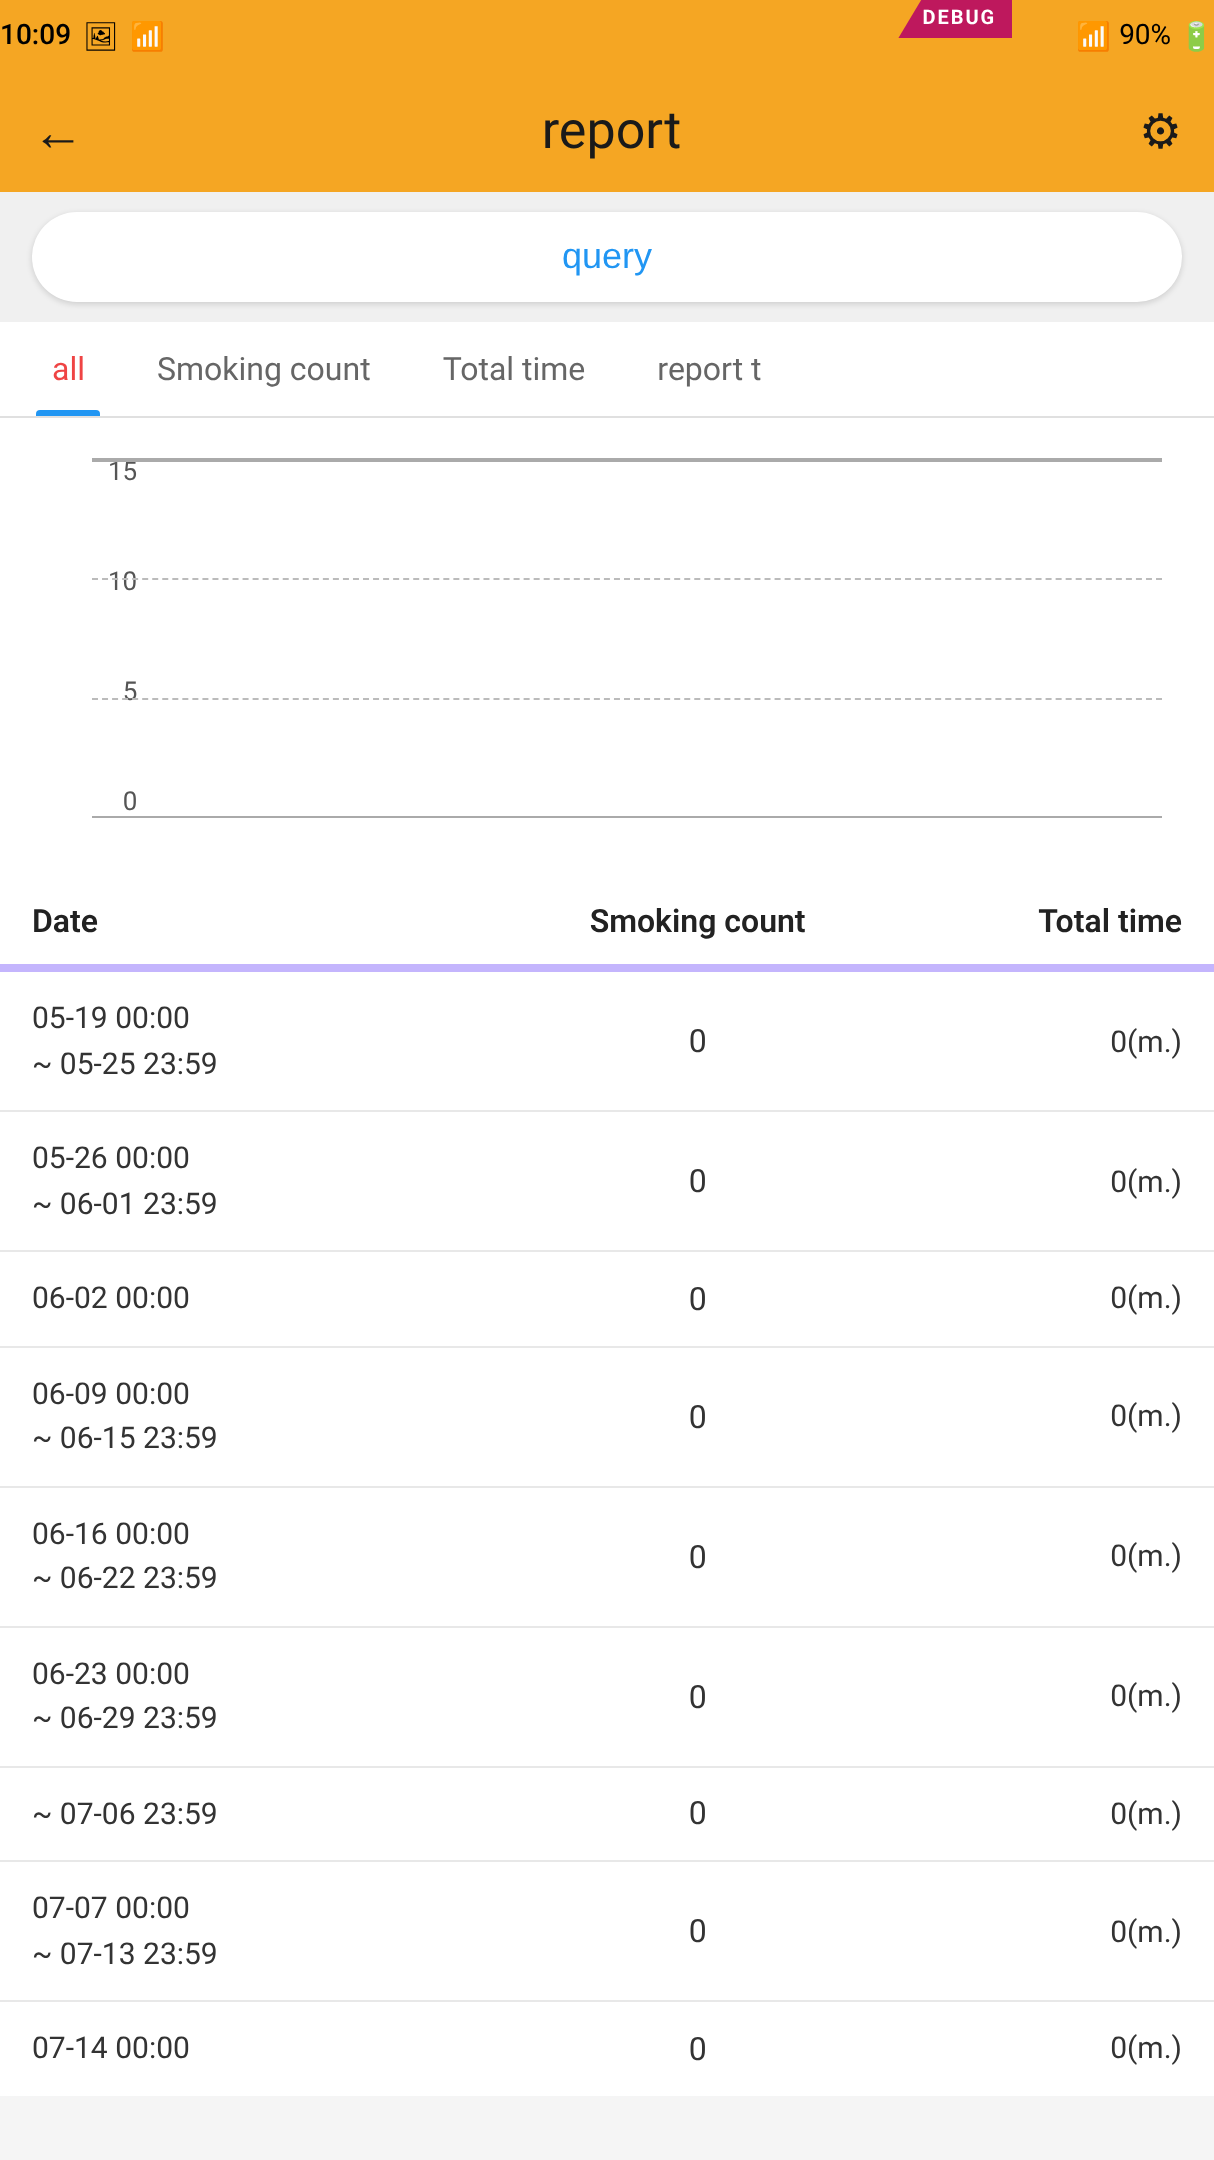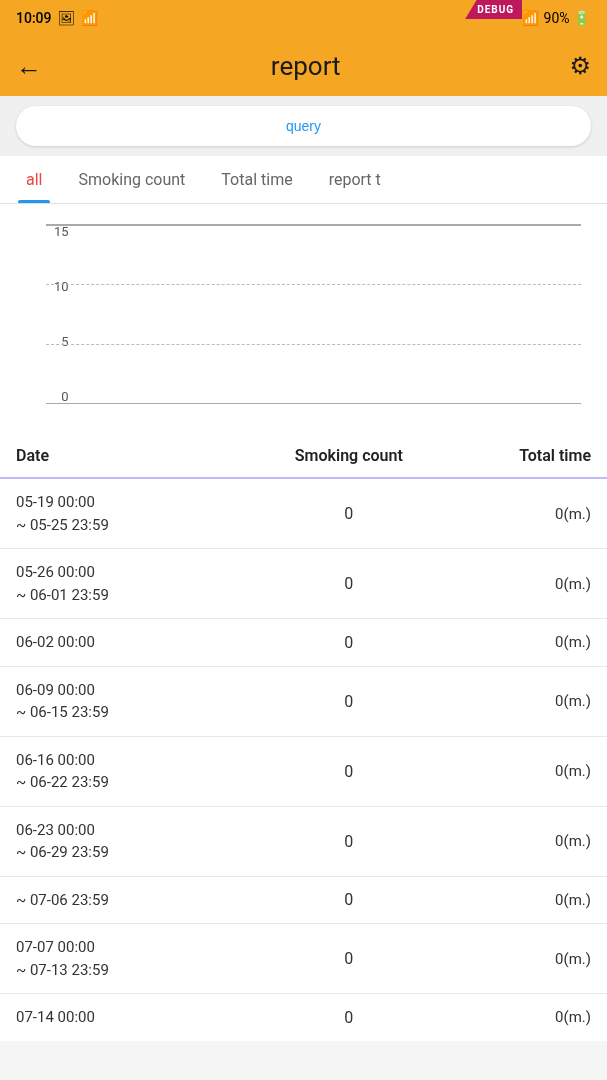--- a/index.html
+++ b/index.html
@@ -12,21 +12,22 @@
       overflow-x: hidden;
     }
 
     
     .status-bar {
       background: #F5A623;
       height: 36px;
       display: flex;
       align-items: center;
       justify-content: space-between;
-      padding: 0 16px;
+      padding: 0 0;
+      gap: 32px;
     }
     .status-bar-left {
       font-size: 14px;
       font-weight: 500;
       color: #000;
       display: flex;
       align-items: center;
       gap: 6px;
     }
     .status-bar-right {
@@ -79,21 +80,21 @@
     .query-section {
       background: #f0f0f0;
       padding: 10px 16px;
     }
     .query-button {
       width: 100%;
       background: white;
       border: none;
       border-radius: 24px;
       padding: 12px;
-      font-size: 14px;
+      font-size: 18px;
       color: #2196F3;
       text-align: center;
       cursor: pointer;
       box-shadow: 0 1px 3px rgba(0,0,0,0.15);
     }
 
     
     .tabs-container {
       background: white;
       display: flex;
@@ -132,21 +133,21 @@
     }
 
     
     .table-section {
       background: white;
       margin-top: 0;
     }
     .table-header {
       display: flex;
       padding: 12px 16px;
-      border-bottom: 2px solid #c4b5fd;
+      border-bottom: 4px solid #c4b5fd;
       background: white;
     }
     .table-header-cell {
       font-size: 16px;
       font-weight: 600;
       color: #222;
     }
     .col-date { flex: 2.2; }
     .col-smoking { flex: 1.8; text-align: center; padding-left: 20px; }
     .col-time { flex: 1.5; text-align: right; }

